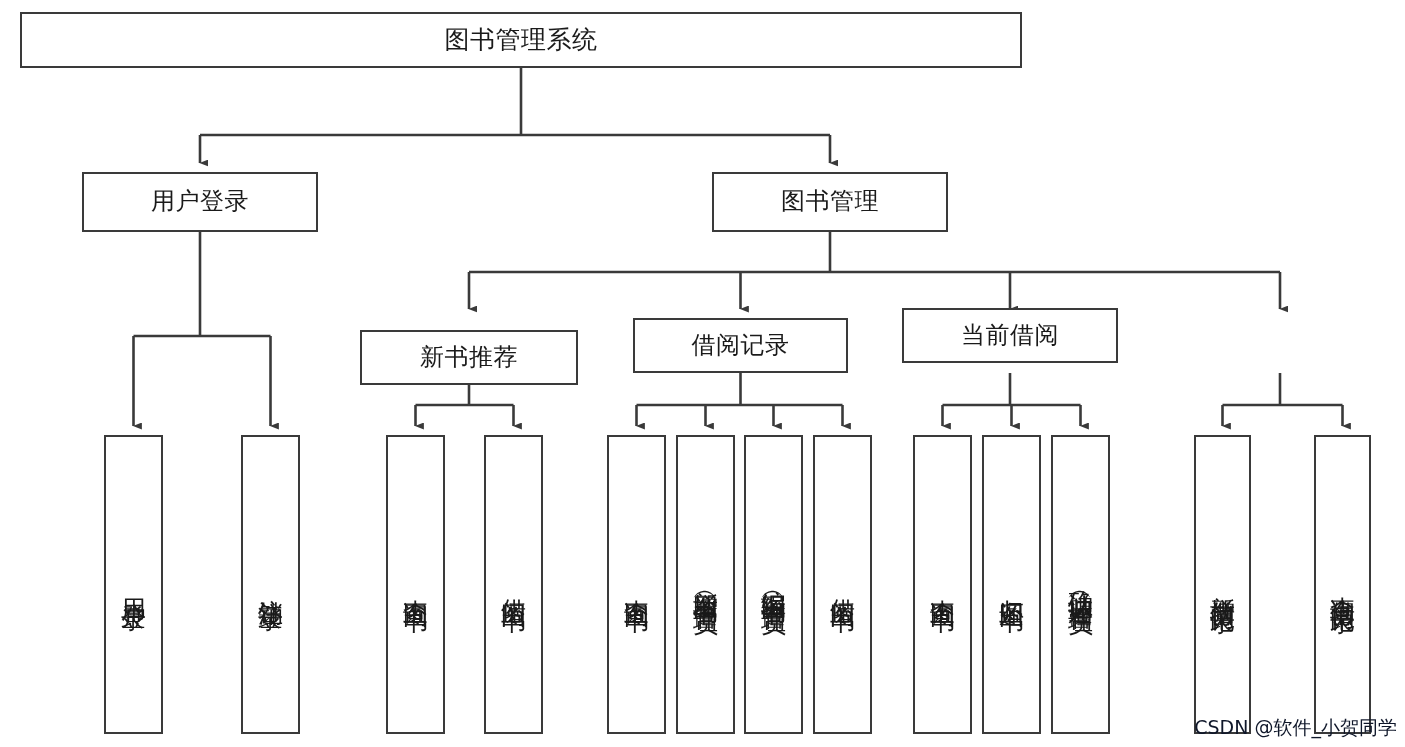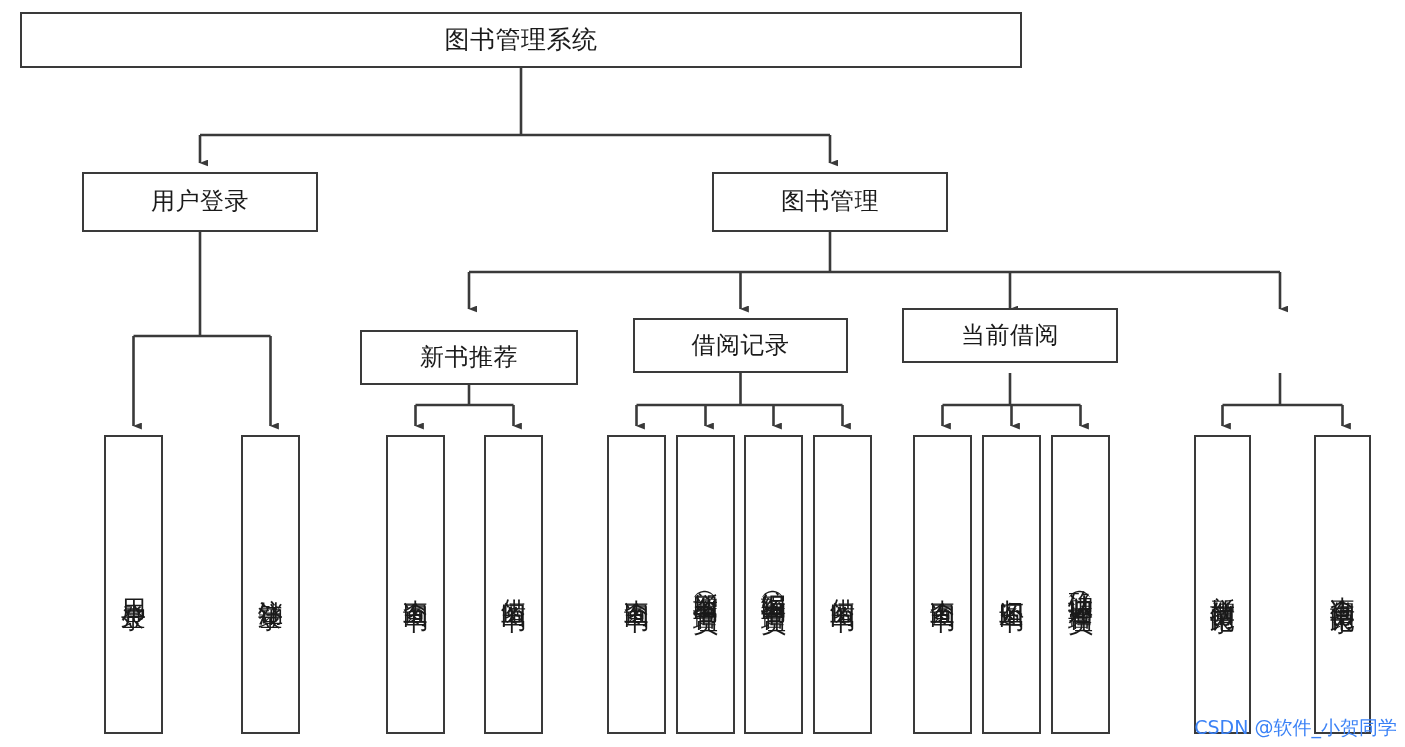--- a/index.html
+++ b/index.html
@@ -58,21 +58,21 @@
     letter-spacing: 3px;
     max-height: 278px;
     text-align: center;
   }
   #root-node .lbl { font-size: 25px; }
   .watermark {
     position: absolute;
     right: 8px;
     bottom: 6px;
     font-size: 19px;
-    color: #3b82f6;
+    color: #0f172a;
     white-space: nowrap;
     z-index: 5;
     font-family: "DejaVu Sans", "Liberation Sans", sans-serif;
   }
 </style>
 </head>
 <body>
 
 <div id="canvas">
 

